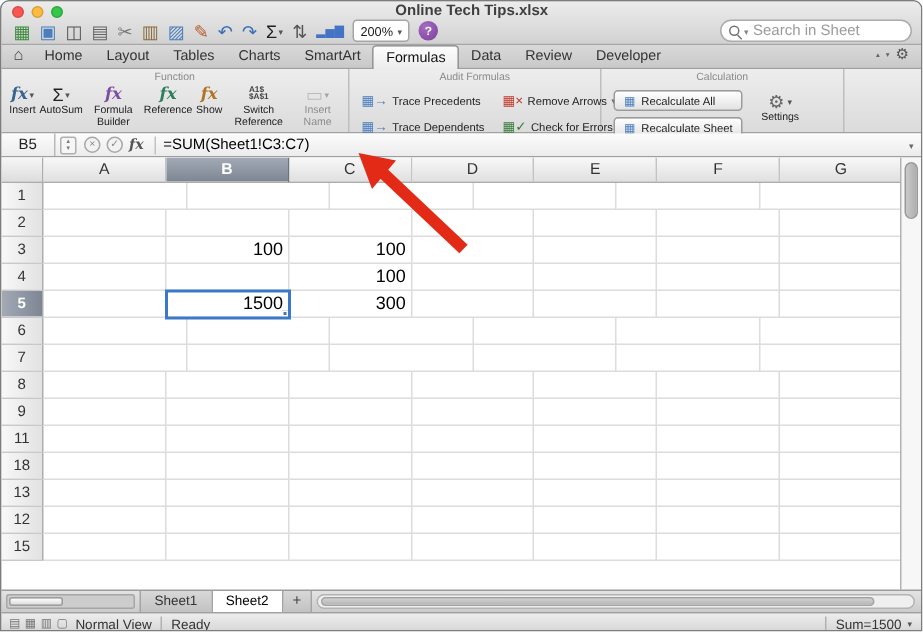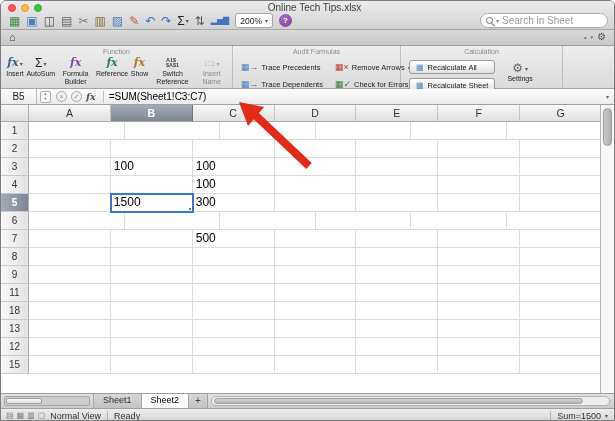--- a/index.html
+++ b/index.html
@@ -7,21 +7,21 @@
   body{font-family:"Liberation Sans",sans-serif;-webkit-font-smoothing:antialiased;}
   .window{position:relative;width:615px;height:421px;border:1px solid #7d7d7d;border-radius:6px 6px 0 0;overflow:hidden;background:#fff;}
 
   
   .titlebar{position:absolute;top:0;left:0;right:0;height:29px;background:linear-gradient(#ececec,#d2d2d2);border-bottom:1px solid #a6a6a6;}
   .lights{position:absolute;top:3px;left:7px;display:flex;gap:5px;}
   .light{width:8px;height:8px;border-radius:50%;display:inline-block;}
   .light.red{background:#fc5652;border:1px solid #d84a45;}
   .light.yellow{background:#fdbc40;border:1px solid #d9a133;}
   .light.green{background:#34c84a;border:1px solid #2ba73d;}
-  .window-title{position:absolute;top:1px;left:14px;right:0;text-align:center;font-size:10px;color:#3f3f3f;}
+  .window-title{position:absolute;top:1px;left:14px;right:0;text-align:center;font-size:10px;color:#3f3f3f;font-weight:bold;}
   .toolbar{position:absolute;top:11px;left:8px;right:6px;height:17px;display:flex;align-items:center;gap:6px;}
   .tb-item{display:flex;align-items:center;gap:1px;height:16px;}
   .tb-glyph{font-size:12px;line-height:16px;}
   .tb-caret,.rbtn-caret,.abtn-caret{font-size:6px;color:#555;}
   .zoom-box{display:flex;align-items:center;gap:3px;height:15px;padding:0 4px;background:#fff;border:1px solid #a5a5a5;border-radius:3px;font-size:8.5px;color:#222;}
   .help-icon{width:13px;height:13px;border-radius:50%;background:radial-gradient(circle at 35% 30%,#a56cc0,#7d3f9b);color:#fff;font-size:8px;font-weight:bold;text-align:center;line-height:13px;}
   .tb-spacer{flex:1;}
   .searchbox{display:flex;align-items:center;gap:3px;width:128px;height:15px;background:#fff;border:1px solid #ababab;border-radius:8px;padding:0 5px;}
   .mag{position:relative;width:7px;height:7px;border:1.4px solid #737373;border-radius:50%;flex:none;}
   .mag::after{content:"";position:absolute;left:5px;top:5px;width:4px;height:1.4px;background:#737373;transform:rotate(45deg);transform-origin:0 0;}
@@ -83,21 +83,21 @@
   
   .grid{position:absolute;top:104px;left:0;width:601px;height:288px;background:#fff;overflow:hidden;}
   .grid-header{display:flex;height:17px;}
   .corner{width:28px;flex:none;background:linear-gradient(#f6f6f6,#dddddd);border-right:1px solid #adadad;border-bottom:1px solid #adadad;}
   .col-head{flex:1;background:linear-gradient(#f8f8f8,#e0e0e0);border-right:1px solid #c3c3c3;border-bottom:1px solid #adadad;font-size:10.5px;color:#333;text-align:center;line-height:16px;}
   .col-head.sel{background:linear-gradient(var(--selhdr1,#a3aab6),var(--selhdr2,#7e8694));color:#fff;font-weight:bold;border-right-color:#6d7480;}
   .grow{display:flex;height:18px;}
   .row-head{width:28px;flex:none;background:linear-gradient(90deg,#f8f8f8,#e2e2e2);border-right:1px solid #adadad;border-bottom:1px solid #c9c9c9;font-size:10px;color:#333;text-align:center;line-height:17px;}
   .row-head.sel{background:linear-gradient(90deg,var(--selhdr1,#a3aab6),var(--selhdr2,#7e8694));color:#fff;font-weight:bold;}
   .gcell{flex:1;position:relative;border-right:1px solid #dcdcdc;border-bottom:1px solid #dcdcdc;font-size:12px;color:#000;line-height:17px;padding:0 3px;overflow:hidden;}
-  .gcell.right{}
+  .gcell.right{text-align:right;}
   .gcell.bold{font-weight:bold;font-size:12.5px;}
   .gcell.sel-cell{outline:2px solid var(--sel,#3c78c8);outline-offset:-1px;z-index:2;}
   .fill-handle{position:absolute;right:0px;bottom:0px;width:4px;height:4px;background:var(--sel,#3c78c8);border:1px solid #fff;z-index:3;}
   .vscroll{position:absolute;top:104px;right:0;width:14px;height:288px;background:#f7f7f7;border-left:1px solid #b3b3b3;}
   .vthumb{position:absolute;top:3px;left:2px;width:9px;height:38px;background:linear-gradient(90deg,#c9c9c9,#aeaeae);border:1px solid #999;border-radius:5px;}
 
   
   .sheet-bar{position:absolute;top:392px;left:0;right:0;height:15px;background:linear-gradient(#e3e3e3,#cccccc);border-top:1px solid #9c9c9c;display:flex;align-items:stretch;}
   .tab-scroll{width:86px;margin:2px 3px;background:#cdcdcd;border:1px solid #a6a6a6;border-radius:2px;position:relative;flex:none;}
   .tab-scroll-thumb{position:absolute;left:1px;top:1px;bottom:1px;width:36px;background:linear-gradient(#fdfdfd,#dcdcdc);border:1px solid #9e9e9e;border-radius:2px;}
@@ -182,20 +182,31 @@
       <span class="searchbox">
         <span class="mag"></span>
         <span class="search-caret">▾</span>
         <input placeholder="Search in Sheet" style="">
       </span>
     </div>
   </div>
 
   <div class="tab-bar">
     <span class="home-icon">⌂</span>
+    <span class="tab-strip" id="tab-strip">
+        <span class="rtab">Home</span>
+        <span class="rtab">Layout</span>
+        <span class="rtab">Tables</span>
+        <span class="rtab">Charts</span>
+        <span class="rtab">SmartArt</span>
+        <span class="rtab active">Formulas</span>
+        <span class="rtab">Data</span>
+        <span class="rtab">Review</span>
+        <span class="rtab">Developer</span>
+      </span>
     <span class="tabbar-spacer"></span>
     <span class="ribbon-controls">
       <span class="chev">▴</span>
       <span class="chev">▾</span>
       <span class="gear">⚙</span>
     </span>
   </div>
 
   <div class="ribbon">
     <div class="rgroup function">
@@ -379,21 +390,20 @@
           <div class="gcell"></div>
           <div class="gcell"></div>
           <div class="gcell"></div>
           <div class="gcell"></div>
           <div class="gcell"></div>
         </div>
         <div class="grow">
           <div class="row-head">7</div>
           <div class="gcell"></div>
           <div class="gcell"></div>
-          <div class="gcell right">500</div>
           <div class="gcell"></div>
           <div class="gcell"></div>
           <div class="gcell"></div>
           <div class="gcell"></div>
         </div>
         <div class="grow">
           <div class="row-head">8</div>
           <div class="gcell"></div>
           <div class="gcell"></div>
           <div class="gcell"></div>

